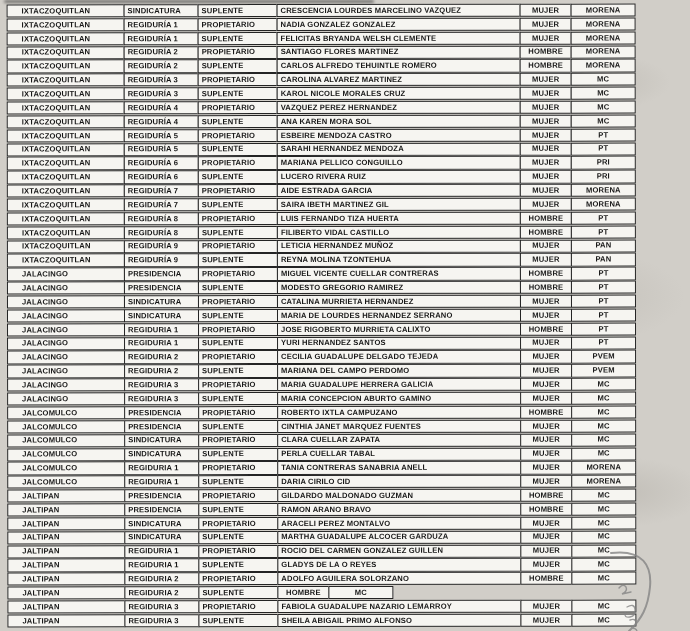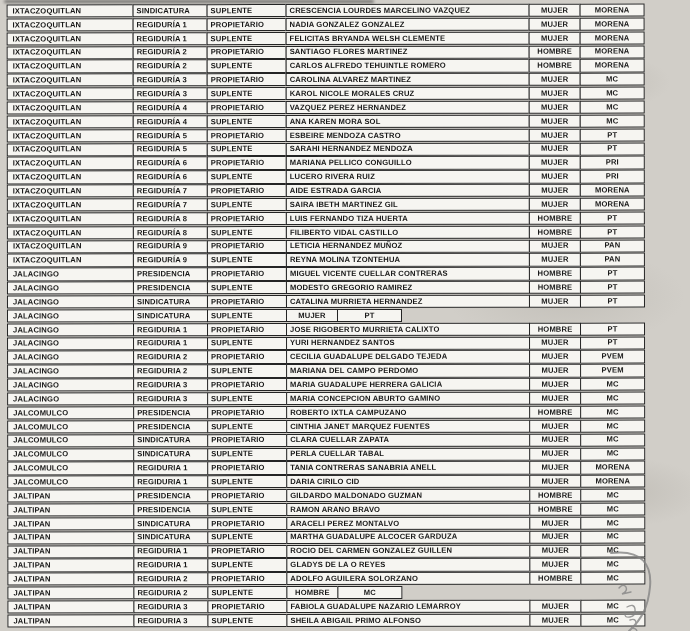--- a/index.html
+++ b/index.html
@@ -25,21 +25,21 @@
     transform:rotate(-0.08deg);
   }
   .row{display:flex;height:13.2px;margin-bottom:0.68px;}
   .cell{
     box-sizing:border-box;border:1px solid #242424;background:#f6f5f1;
     display:flex;align-items:center;padding:0 3px;
     font-weight:700;font-size:7.6px;line-height:1;letter-spacing:.15px;
     color:#171717;white-space:nowrap;overflow:hidden;
   }
   .cell + .cell{margin-left:-1px;}
-  .c0{width:127px;padding-left:5px;}
+  .c0{width:118px;padding-left:14px;}
   .c1{width:75px;}
   .c2{width:80px;}
   .c3{width:244px;}
   .c4{width:52px;justify-content:center;}
   .c5{width:65px;justify-content:center;margin-left:3px;}
   .pen{position:absolute;left:0;top:0;width:690px;height:631px;pointer-events:none;}
 </style>
 </head>
 <body>
 
@@ -219,20 +219,21 @@
         <div class="cell c1">SINDICATURA</div>
         <div class="cell c2">PROPIETARIO</div>
         <div class="cell c3">CATALINA MURRIETA HERNANDEZ</div>
         <div class="cell c4">MUJER</div>
         <div class="cell c5">PT</div>
       </div>
       <div class="row">
         <div class="cell c0">JALACINGO</div>
         <div class="cell c1">SINDICATURA</div>
         <div class="cell c2">SUPLENTE</div>
+        <div class="cell c3">MARIA DE LOURDES HERNANDEZ SERRANO</div>
         <div class="cell c4">MUJER</div>
         <div class="cell c5">PT</div>
       </div>
       <div class="row">
         <div class="cell c0">JALACINGO</div>
         <div class="cell c1">REGIDURIA 1</div>
         <div class="cell c2">PROPIETARIO</div>
         <div class="cell c3">JOSE RIGOBERTO MURRIETA CALIXTO</div>
         <div class="cell c4">HOMBRE</div>
         <div class="cell c5">PT</div>

